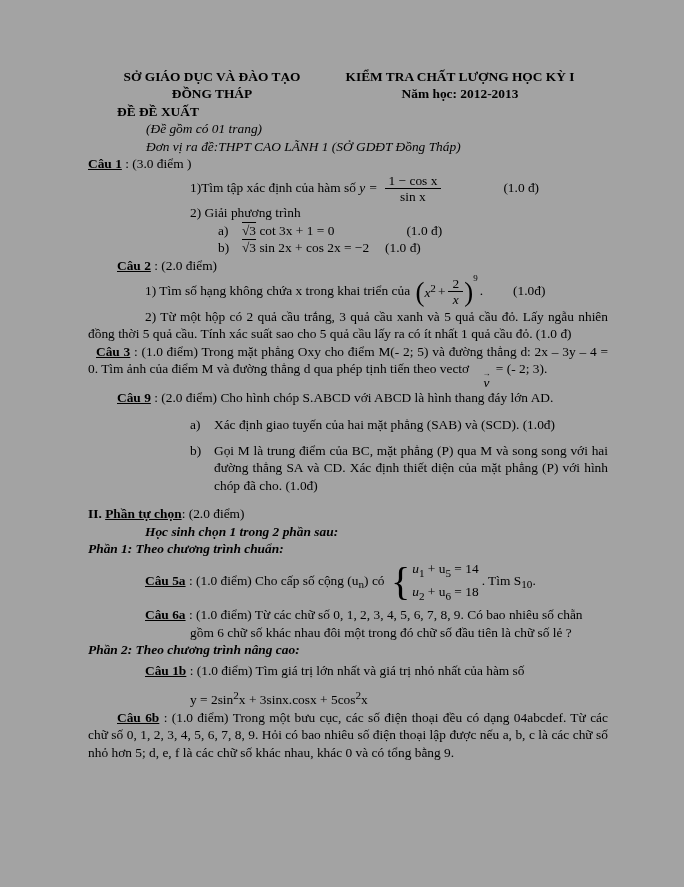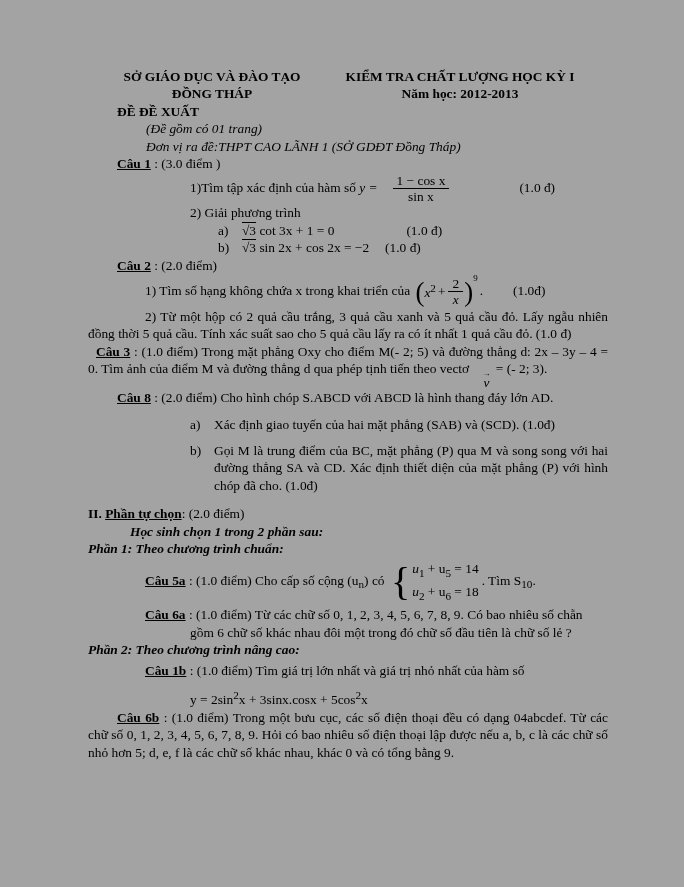--- a/index.html
+++ b/index.html
@@ -19,21 +19,21 @@
   .just { text-align:justify; }
 
   
   .hdr-row { display:flex; }
   .hdr-left { margin-left:24px; width:200px; text-align:center; font-weight:bold; }
   .hdr-right { flex:1; text-align:center; font-weight:bold; }
   .hdr-sub { margin-left:224px; width:296px; text-align:center; margin-top:13px; }
 
   
   .frac { display:inline-flex; flex-direction:column; text-align:center;
-          vertical-align:middle; line-height:1.15; margin:0 15px; }
+          vertical-align:middle; line-height:1.15; margin:0 7px; }
   .frac .num { border-bottom:1px solid #000; padding:0 4px; }
   .frac .den { padding:0 4px; }
   .sqrt { text-decoration:overline; }
   .binom { display:inline-flex; align-items:center; vertical-align:middle; margin:0 2px; }
   .binom .bigp { font-size:200%; line-height:1; font-weight:400; }
   .binom .exp { align-self:flex-start; font-size:9px; margin-top:-3px; }
   .binom .plus { margin:0 2px; }
   .sys { display:inline-flex; align-items:center; vertical-align:middle; margin:0 3px; }
   .sys .brace { font-size:300%; line-height:0.75; font-weight:400; margin-right:2px; }
   .sys .eqcol { display:inline-flex; flex-direction:column; line-height:1.5; }
@@ -60,21 +60,21 @@
         <div>Năm học: 2012-2013</div>
       </div>
     </div>
 
 
     <p class="b" style="margin-left:29px;">ĐỀ ĐỀ XUẤT</p>
     <p class="i" style="margin-left:58px;">(Đề gồm có 01 trang)</p>
     <p class="i" style="margin-left:58px;">Đơn vị ra đề:THPT CAO LÃNH 1 (SỞ GDĐT Đồng Tháp)</p>
 
 
-    <p style="margin-left:29px;"><span class="lbl">Câu 1</span><span> : (3.0 điểm )</span></p>
+    <p style=""><span class="lbl">Câu 1</span><span> : (3.0 điểm )</span></p>
 
     <p style="margin-left:102px;">
       <span>1)Tìm tập xác định của hàm số </span><span class="i">y =</span><span class="frac">
           <span class="num">1 − cos x</span>
           <span class="den">sin x</span>
         </span><span style="margin-left:55px;">(1.0 đ)</span>
     </p>
 
     <p style="margin-left:102px;">2) Giải phương trình</p>
 
@@ -107,35 +107,35 @@
         </span><span>.</span><span style="margin-left:30px;">(1.0đ)</span>
     </p>
 
     <p class="just" style="text-indent:57px;">2) Từ một hộp có 2 quả cầu trắng, 3 quả cầu xanh và 5 quả cầu đỏ. Lấy ngẫu nhiên đồng thời 5 quả cầu. Tính xác suất sao cho 5 quả cầu lấy ra có ít nhất 1 quả cầu đỏ.  (1.0 đ)</p>
 
     <p class="just" style="text-indent:8px;"><span class="lbl">Câu 3</span><span> : (1.0 điểm) Trong mặt phẳng Oxy cho điểm M(- 2; 5) và đường thẳng d: 2x – 3y – 4 = 0. Tìm ảnh của điểm M và đường thẳng d qua phép tịnh tiến theo vectơ </span><span class="vec">
           <span class="arr">→</span>
           <span class="ltr">v</span>
         </span><span> = (- 2; 3).</span></p>
 
-    <p style="margin-left:29px;"><span class="lbl">Câu 8</span><span> : (2.0 điểm) Cho hình chóp S.ABCD với ABCD là hình thang đáy lớn AD.</span></p>
+    <p style="margin-left:29px;"><span class="lbl">Câu 9</span><span> : (2.0 điểm) Cho hình chóp S.ABCD với ABCD là hình thang đáy lớn AD.</span></p>
 
     <div class="flexrow" style="margin-left:102px; margin-top:9px;">
       <span class="marker">a)</span>
       <span>Xác định giao tuyến của hai mặt phẳng (SAB) và (SCD).   (1.0đ)</span>
     </div>
 
     <div class="flexrow" style="margin-left:102px; margin-top:9px;">
       <span class="marker">b)</span>
       <span class="just" style="flex:1;">Gọi M là trung điểm của BC, mặt phẳng (P) qua M và song song với hai đường thẳng SA và CD. Xác định thiết diện của mặt phẳng (P) với hình chóp đã cho.    (1.0đ)</span>
     </div>
 
     <p style="margin-top:11px;"><span class="b">II. </span><span class="ut">Phần tự chọn</span><span>: (2.0 điểm)</span></p>
 
-    <p class="bi" style="margin-left:42px;">Học sinh chọn 1 trong 2 phần sau:</p>
+    <p class="bi" style="margin-left:57px;">Học sinh chọn 1 trong 2 phần sau:</p>
     <p class="bi">Phần 1: Theo chương trình chuẩn:</p>
 
     <p style="margin-left:57px; margin-top:2px;">
       <span class="lbl">Câu 5a</span><span> : (1.0 điểm) Cho cấp số cộng (u</span><sub>n</sub><span>) có</span>
       <span class="sys">
           <span class="brace">{</span>
           <span class="eqcol">
             <span><span class="i">u</span><sub>1</sub><span> + u</span><sub>5</sub><span> = 14</span></span>
             <span><span class="i">u</span><sub>2</sub><span> + u</span><sub>6</sub><span> = 18</span></span>
           </span>

